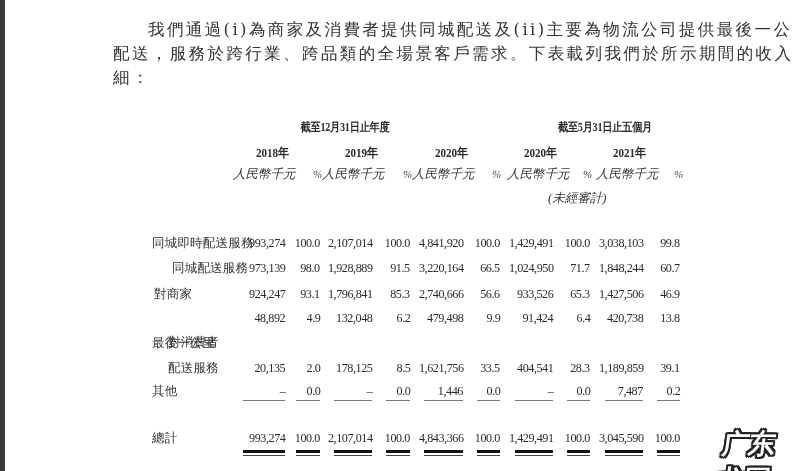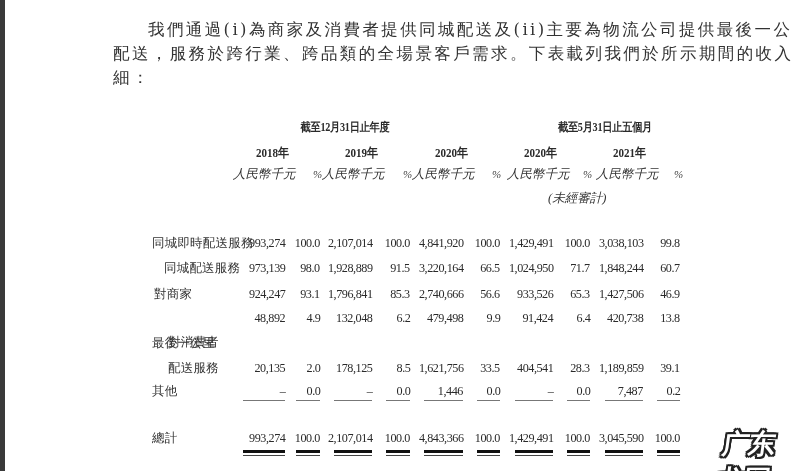--- a/index.html
+++ b/index.html
@@ -58,21 +58,21 @@
   <div class="cell pct" style="left:403px; top:168px;">%</div>
   <div class="cell unit" style="left:412px; top:166px;">人民幣千元</div>
   <div class="cell pct" style="left:492px; top:168px;">%</div>
   <div class="cell unit" style="left:507px; top:166px;">人民幣千元</div>
   <div class="cell pct" style="left:583px; top:168px;">%</div>
   <div class="cell unit" style="left:596px; top:166px;">人民幣千元</div>
   <div class="cell pct" style="left:674px; top:168px;">%</div>
   <div class="cell unit" style="left:508px; top:190px;margin-left:40px;">(未經審計)</div>
 
   <div class="cell label" style="left:152px; top:235px;">同城即時配送服務</div>
-  <div class="cell label" style="left:164px; top:260px;">同城配送服務</div>
+  <div class="cell label" style="left:172px; top:260px;">同城配送服務</div>
   <div class="cell label" style="left:154px; top:286px;">對商家</div>
   <div class="cell label" style="left:168px; top:310px;margin-top:24px;">對消費者</div>
   <div class="cell label" style="left:152px; top:335px;">最後一公里</div>
   <div class="cell label" style="left:168px; top:360px;">配送服務</div>
   <div class="cell label" style="left:152px; top:383px;text-align:right;">其他</div>
   <div class="cell label" style="left:152px; top:430px;">總計</div>
 
   <div class="cell num n" style="right:507px; top:235px;">993,274</div>
   <div class="cell num n" style="right:472px; top:235px;">100.0</div>
   <div class="cell num n" style="right:420px; top:235px;">2,107,014</div>

